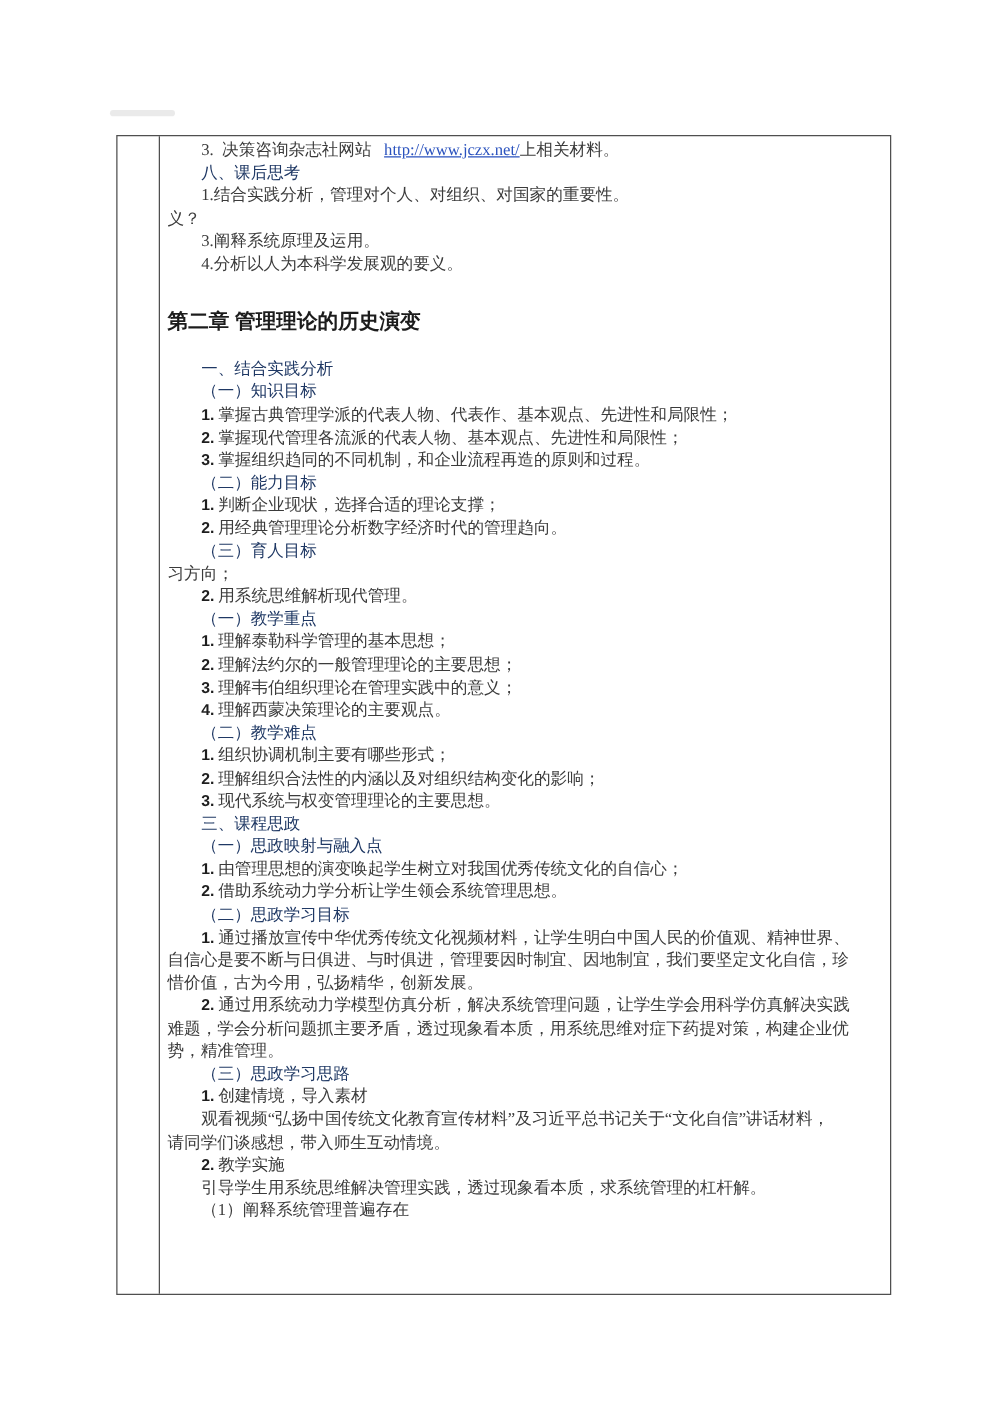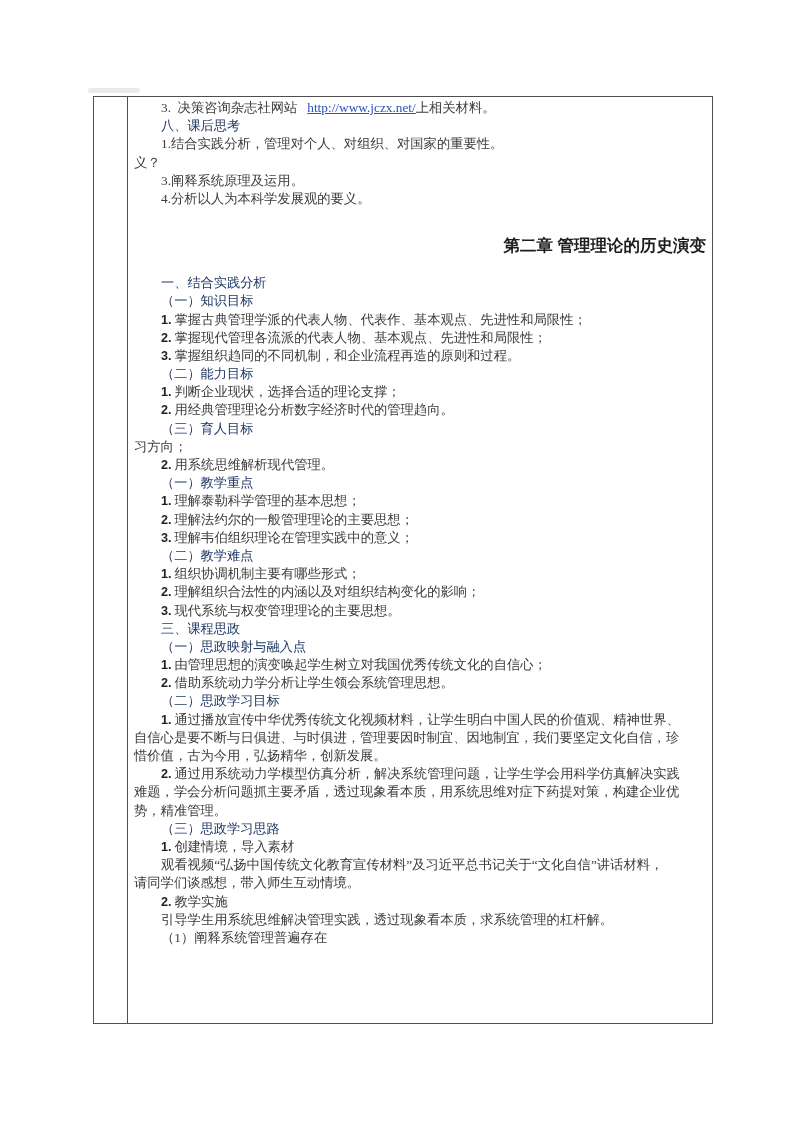--- a/index.html
+++ b/index.html
@@ -15,21 +15,21 @@
     width:794px;height:1123px;position:relative;background:#ffffff;
     font-family:"Liberation Serif", serif;
     overflow:hidden;
   }
   .page{position:absolute;left:0;top:0;width:794px;height:1123px;background:#ffffff;}
   .smudge{
     position:absolute;left:88px;top:88px;width:52px;height:5px;
     background:#d9d9d9;opacity:.55;border-radius:3px;
   }
   .doc-table{
-    position:absolute;left:93px;top:96px;width:620px;height:928px;
+    position:absolute;left:93px;top:108px;width:620px;height:928px;
     border:1.5px solid var(--border);
     box-sizing:border-box;
     display:flex;
     background:#ffffff;
   }
   .col-left{
     width:33px;flex:0 0 33px;
     border-right:1.5px solid var(--border);
   }
   .col-main{
@@ -44,21 +44,21 @@
   }
   .ind{padding-left:27px;}
   .hd{
     color:var(--heading);font-weight:400;
     font-family:"Liberation Sans", sans-serif;
     font-size:13.2px;
   }
   .title{
     height:26px;line-height:26px;
     font-size:16.5px;font-weight:700;color:var(--title);
-    text-align:right;
+    text-align:left;
     font-family:"Liberation Sans", sans-serif;
   }
   .num{
     font-weight:700;color:var(--num);
     font-family:"Liberation Sans", sans-serif;
     font-size:12.6px;margin-right:3px;
   }
   a.link{
     color:var(--link);text-decoration:underline;cursor:pointer;
   }
@@ -89,20 +89,21 @@
         <div class="ln ind hd">（二）能力目标</div>
         <div class="ln ind"><span class="num">1.</span><span>判断企业现状，选择合适的理论支撑；</span></div>
         <div class="ln ind"><span class="num">2.</span><span>用经典管理理论分析数字经济时代的管理趋向。</span></div>
         <div class="ln ind hd">（三）育人目标</div>
         <div class="ln">习方向；</div>
         <div class="ln ind"><span class="num">2.</span><span>用系统思维解析现代管理。</span></div>
         <div class="ln ind hd">（一）教学重点</div>
         <div class="ln ind"><span class="num">1.</span><span>理解泰勒科学管理的基本思想；</span></div>
         <div class="ln ind"><span class="num">2.</span><span>理解法约尔的一般管理理论的主要思想；</span></div>
         <div class="ln ind"><span class="num">3.</span><span>理解韦伯组织理论在管理实践中的意义；</span></div>
+        <div class="ln ind"><span class="num">4.</span><span>理解西蒙决策理论的主要观点。</span></div>
         <div class="ln ind hd">（二）教学难点</div>
         <div class="ln ind"><span class="num">1.</span><span>组织协调机制主要有哪些形式；</span></div>
         <div class="ln ind"><span class="num">2.</span><span>理解组织合法性的内涵以及对组织结构变化的影响；</span></div>
         <div class="ln ind"><span class="num">3.</span><span>现代系统与权变管理理论的主要思想。</span></div>
         <div class="ln ind hd">三、课程思政</div>
         <div class="ln ind hd">（一）思政映射与融入点</div>
         <div class="ln ind"><span class="num">1.</span><span>由管理思想的演变唤起学生树立对我国优秀传统文化的自信心；</span></div>
         <div class="ln ind"><span class="num">2.</span><span>借助系统动力学分析让学生领会系统管理思想。</span></div>
         <div class="ln ind hd">（二）思政学习目标</div>
         <div class="ln ind"><span class="num">1.</span><span>通过播放宣传中华优秀传统文化视频材料，让学生明白中国人民的价值观、精神世界、</span></div>

